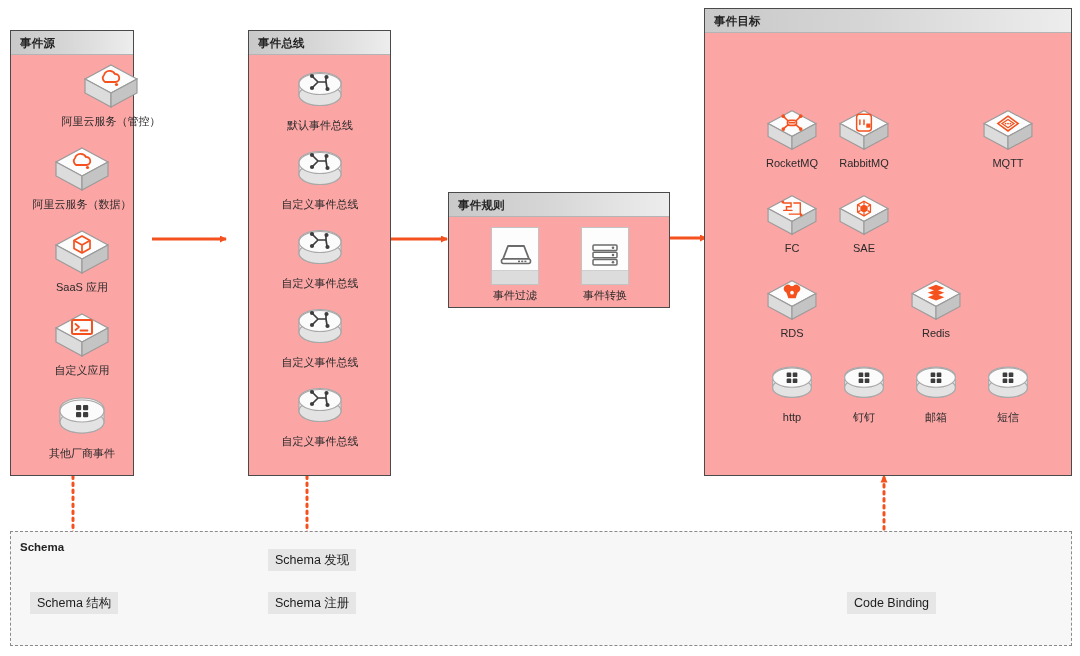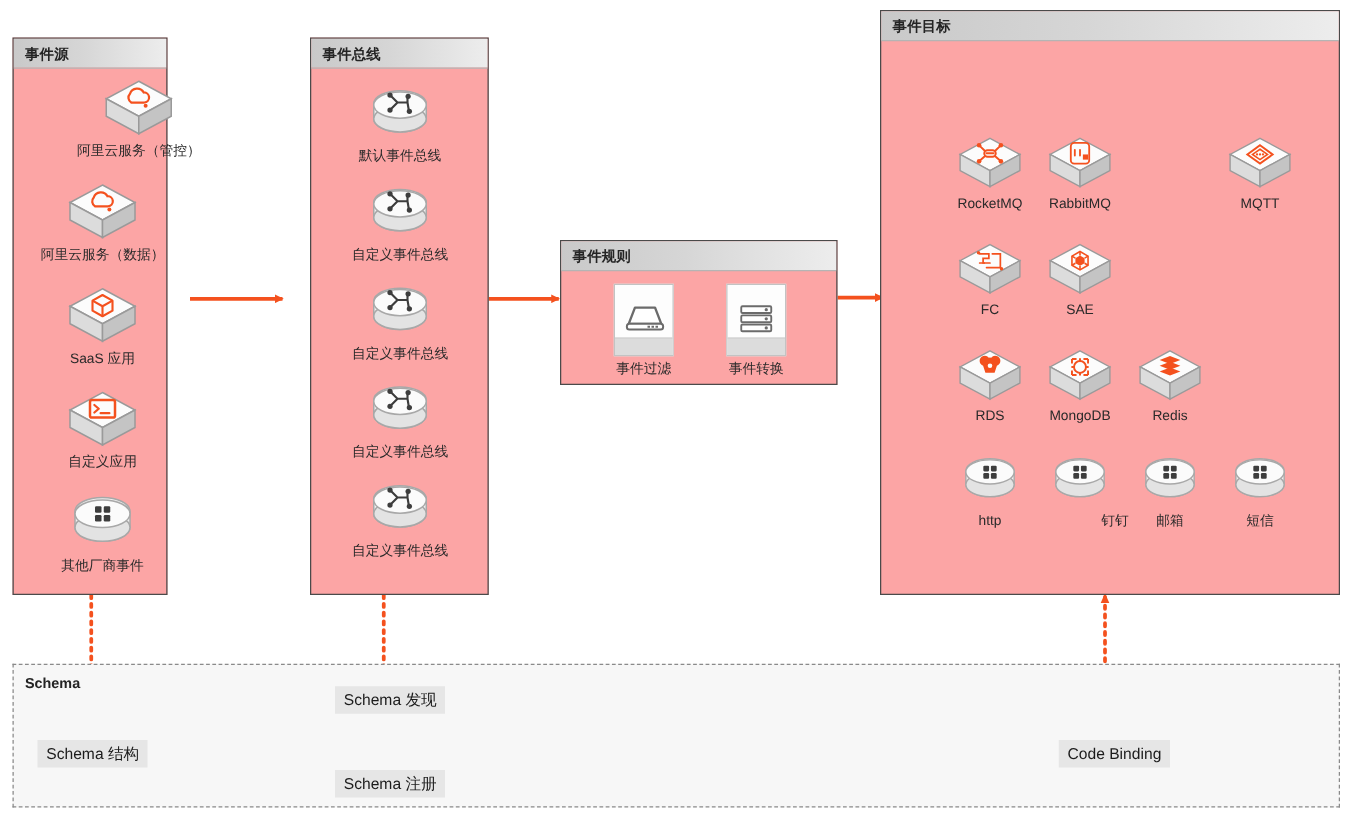--- a/index.html
+++ b/index.html
@@ -414,33 +414,20 @@
         <polygon points="4,18 30,32 30,46 4,32" fill="#dcdcdc" stroke="#9a9a9a" stroke-width="1.2"></polygon>
         <polygon points="56,18 30,32 30,46 56,32" fill="#c4c4c4" stroke="#9a9a9a" stroke-width="1.2"></polygon>
         <g transform="translate(30,18)" fill="#F4511E">
           <path d="M-9,-6 a4.5,4.5 0 0 1 8,-2 a4.5,4.5 0 0 1 2,0 a4.5,4.5 0 0 1 8,2 a5,5 0 0 1 -3,5 l-2,6 h-8 l-2,-6 a5,5 0 0 1 -3,-5 z"></path>
           <circle cx="0" cy="-1" r="2" fill="#fdfdfd"></circle>
         </g>
       </svg>
       <div class="cap en">RDS</div>
     </div>
 
-    <div class="node" style="left:120px;top:268px;width:78px;">
-      <svg class="ico" width="56" height="46" viewBox="0 0 60 50">
-        <polygon points="30,4 56,18 30,32 4,18" fill="#fcfcfc" stroke="#9a9a9a" stroke-width="1.2"></polygon>
-        <polygon points="4,18 30,32 30,46 4,32" fill="#dcdcdc" stroke="#9a9a9a" stroke-width="1.2"></polygon>
-        <polygon points="56,18 30,32 30,46 56,32" fill="#c4c4c4" stroke="#9a9a9a" stroke-width="1.2"></polygon>
-        <g transform="translate(30,18)" stroke="#F4511E" stroke-width="1.7" fill="none" stroke-linejoin="round">
-          <path d="M-7,-7 h4 M3,-7 h4 M-7,7 h4 M3,7 h4 M-7,-7 v4 M-7,3 v4 M7,-7 v4 M7,3 v4"></path>
-          <circle cx="0" cy="0" r="5.2"></circle>
-          <path d="M0,-5.2 L0,-7.5 M0,5.2 L0,7.5 M-5.2,0 L-7.5,0 M5.2,0 L7.5,0"></path>
-        </g>
-      </svg>
-      <div class="cap en">MongoDB</div>
-    </div>
 
     <div class="node" style="left:192px;top:268px;width:78px;">
       <svg class="ico" width="56" height="46" viewBox="0 0 60 50">
         <polygon points="30,4 56,18 30,32 4,18" fill="#fcfcfc" stroke="#9a9a9a" stroke-width="1.2"></polygon>
         <polygon points="4,18 30,32 30,46 4,32" fill="#dcdcdc" stroke="#9a9a9a" stroke-width="1.2"></polygon>
         <polygon points="56,18 30,32 30,46 56,32" fill="#c4c4c4" stroke="#9a9a9a" stroke-width="1.2"></polygon>
         <g transform="translate(30,18)" fill="#F4511E">
           <path d="M-9,-6 L0,-9.5 L9,-6 L0,-2.5 z"></path>
           <path d="M-9,-1 L0,-4.5 L9,-1 L0,2.5 z"></path>
           <path d="M-9,4 L0,0.5 L9,4 L0,7.5 z"></path>
@@ -457,21 +444,21 @@
         <g fill="#3d3d3d">
           <rect x="24.2" y="12.5" width="5" height="5" rx="1"></rect>
           <rect x="30.8" y="12.5" width="5" height="5" rx="1"></rect>
           <rect x="24.2" y="19" width="5" height="5" rx="1"></rect>
           <rect x="30.8" y="19" width="5" height="5" rx="1"></rect>
         </g>
       </svg>
       <div class="cap en">http</div>
     </div>
 
-    <div class="node" style="left:120px;top:352px;width:78px;text-align:right;">
+    <div class="node" style="left:120px;top:352px;width:78px;">
       <svg class="ico" width="56" height="46" viewBox="0 0 60 50">
         <path d="M9,17 a21,10.5 0 0 1 42,0 L51,29 a21,10.5 0 0 1 -42,0 z" fill="#efefef" stroke="#a8a8a8" stroke-width="1.2"></path>
         <ellipse cx="30" cy="29" rx="21" ry="10.5" fill="#e3e3e3" stroke="#a8a8a8" stroke-width="1.2"></ellipse>
         <ellipse cx="30" cy="18" rx="21" ry="10.5" fill="#fbfbfb" stroke="#a8a8a8" stroke-width="1.2"></ellipse>
         <g fill="#3d3d3d">
           <rect x="24.2" y="12.5" width="5" height="5" rx="1"></rect>
           <rect x="30.8" y="12.5" width="5" height="5" rx="1"></rect>
           <rect x="24.2" y="19" width="5" height="5" rx="1"></rect>
           <rect x="30.8" y="19" width="5" height="5" rx="1"></rect>
         </g>
@@ -511,17 +498,17 @@
   </div>
 
   <div id="schema-region" style="left:10px;top:531px;width:1062px;height:115px;"></div>
 
   <div class="schema-title" style="left:20px;top:541px;">Schema</div>
 
   <div class="schema-box" style="left:268px;top:549px;">Schema 发现</div>
 
   <div class="schema-box" style="left:30px;top:592px;">Schema 结构</div>
 
-  <div class="schema-box" style="left:268px;top:616px;">Schema 注册</div>
+  <div class="schema-box" style="left:268px;top:592px;">Schema 注册</div>
 
   <div class="schema-box" style="left:847px;top:592px;">Code Binding</div>
 
 </div>
 
 </body></html>

